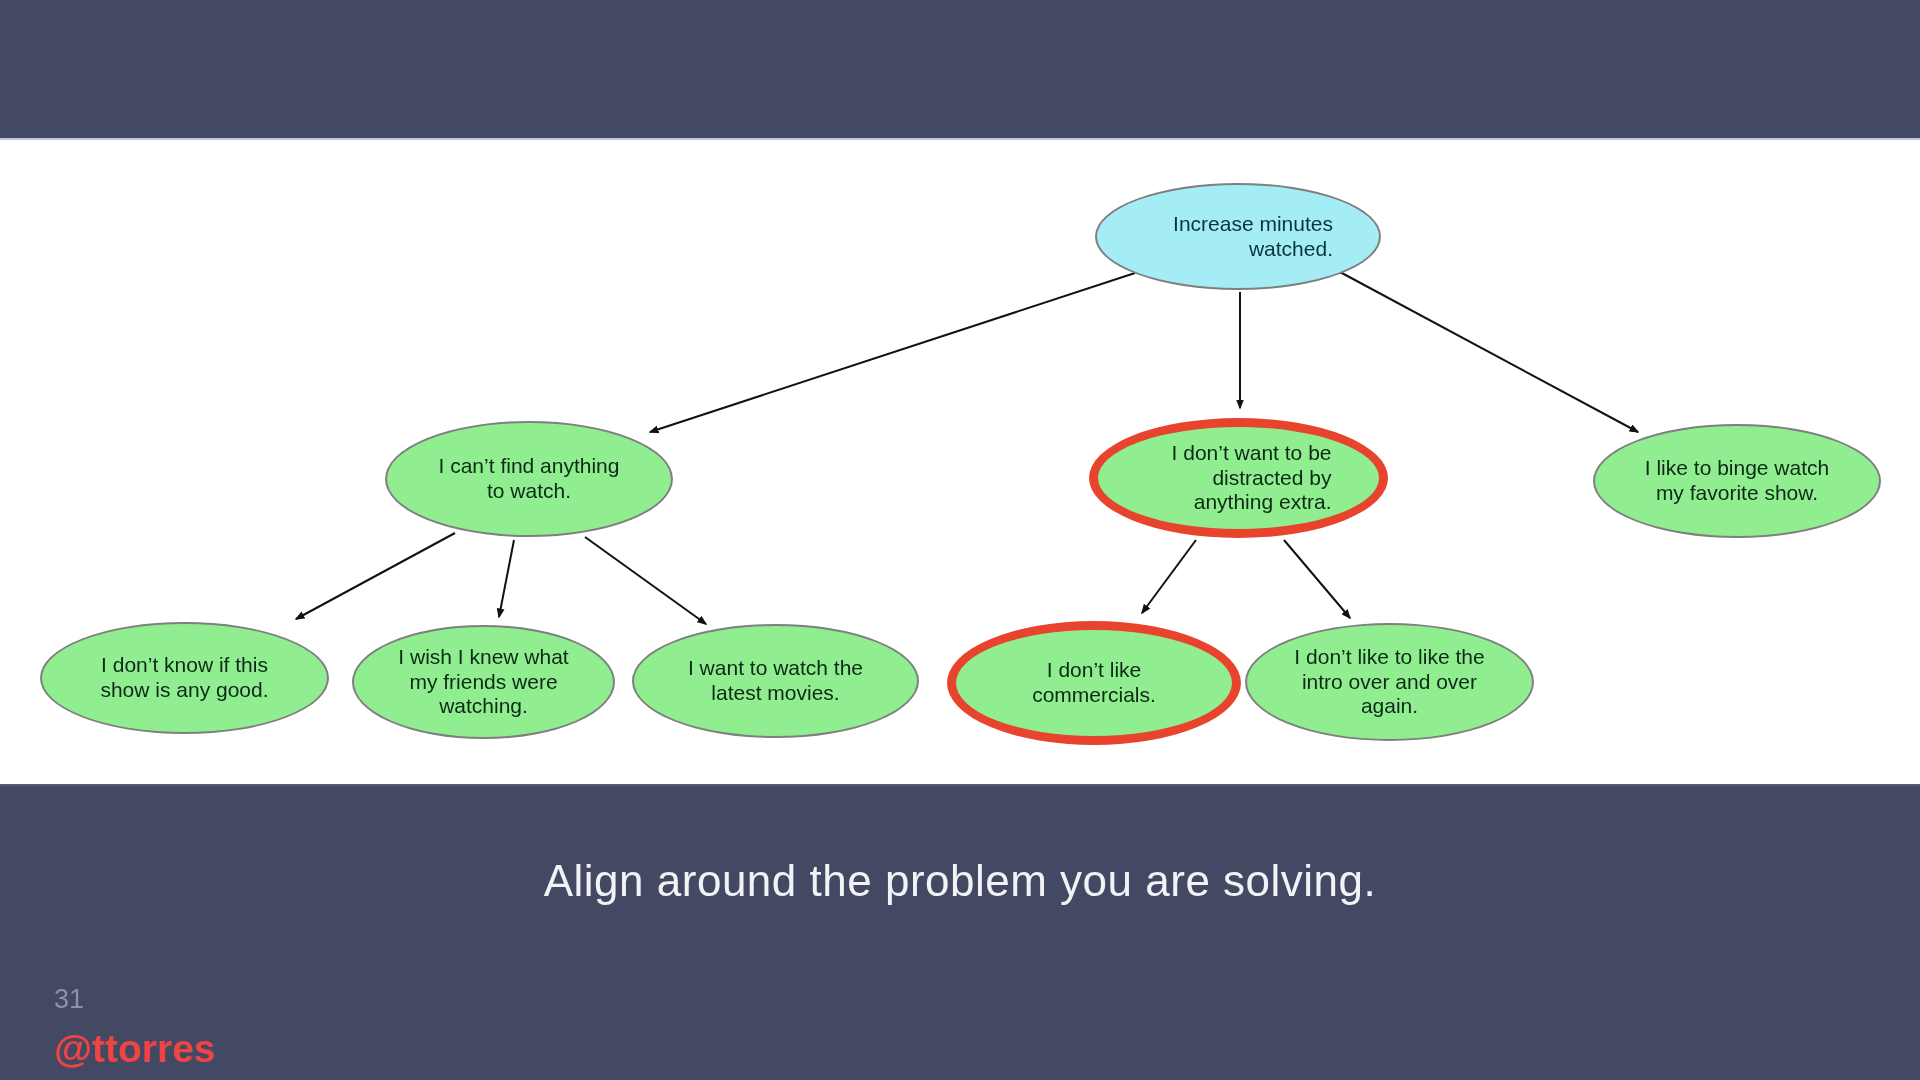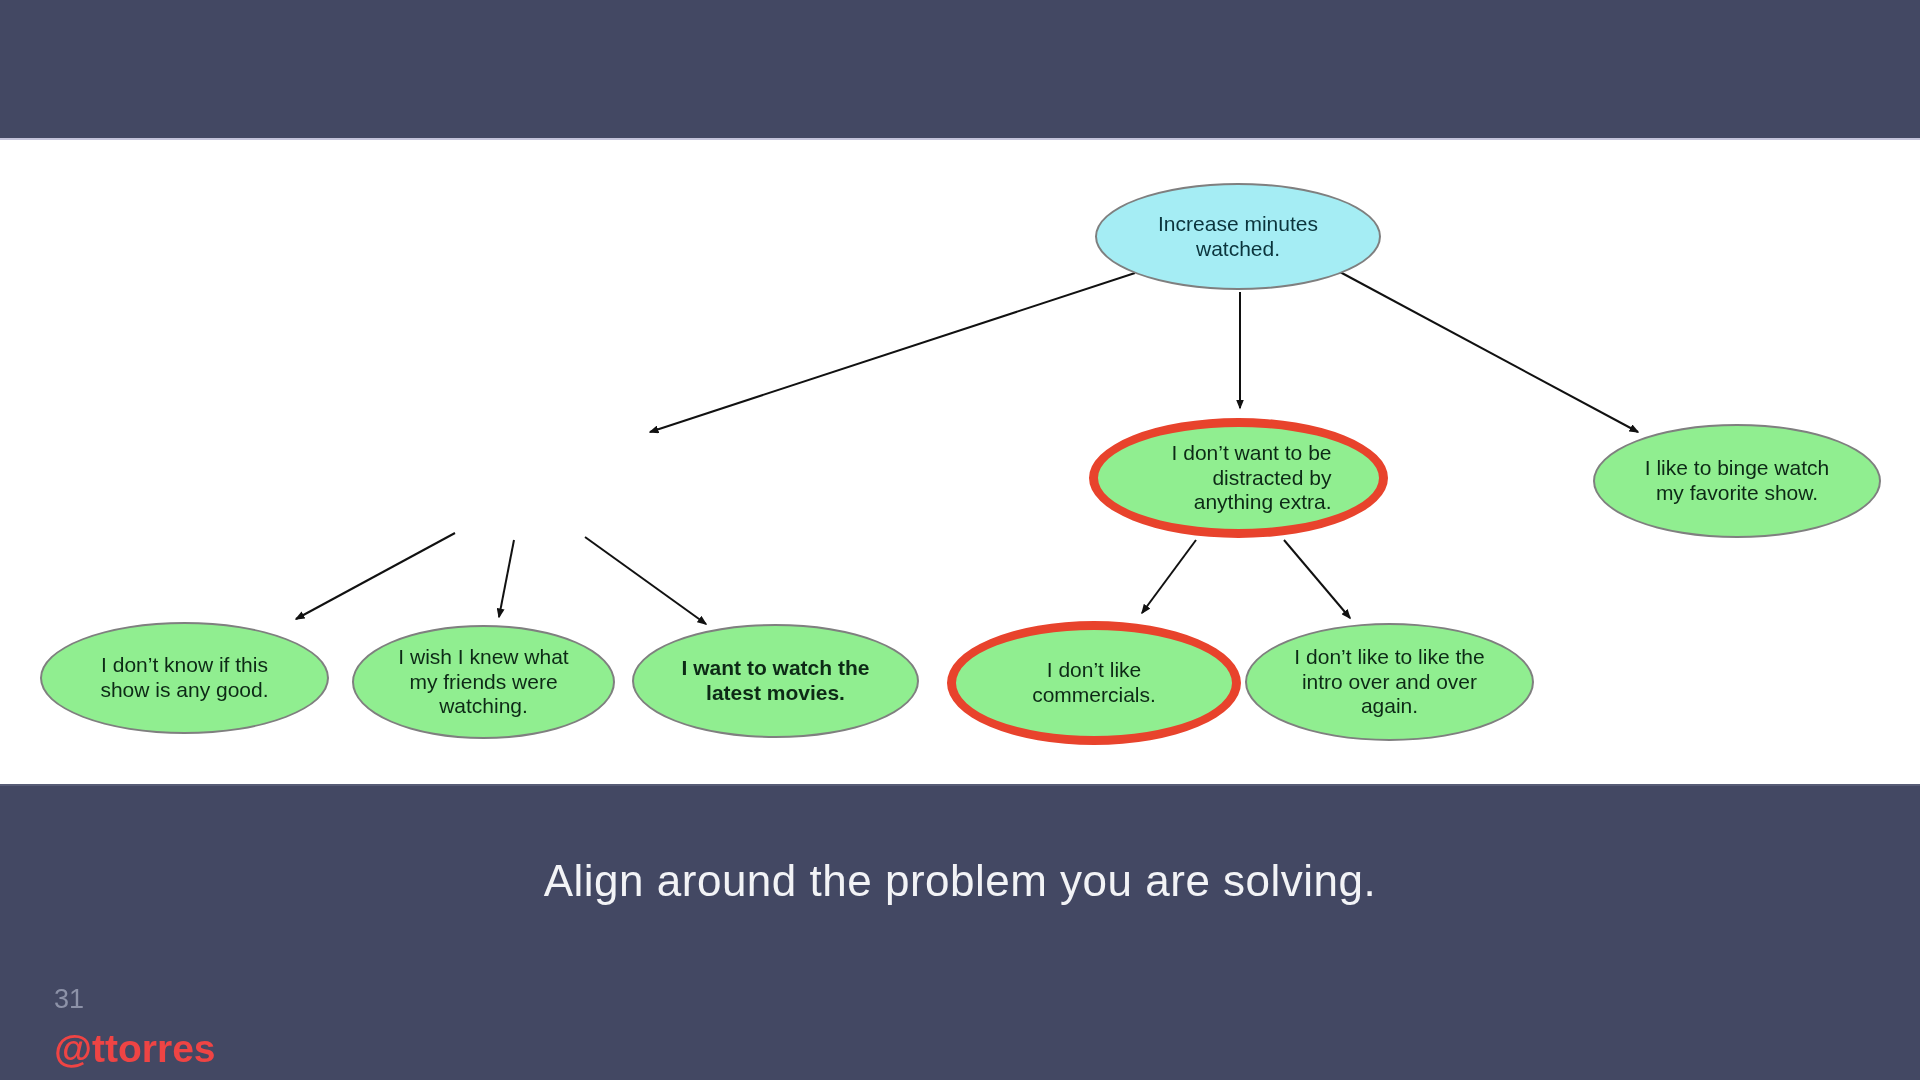--- a/index.html
+++ b/index.html
@@ -10,21 +10,21 @@
   .band{position:absolute;left:0;width:1920px;background:#434863;}
   .band.top{top:0;height:138px;border-bottom:2px solid #c3c3da;}
   .band.bottom{top:784px;height:296px;border-top:2px solid #575c76;}
   .canvas{position:absolute;left:0;top:0;width:1920px;height:1080px;}
   svg.arrows{position:absolute;left:0;top:0;pointer-events:none;}
   .node{
     position:absolute;box-sizing:border-box;border:2px solid #7f7f7f;border-radius:50%;
     display:flex;align-items:center;justify-content:center;text-align:center;
     font-size:21px;line-height:1.18;color:#0d2a16;background:#90ee90;
   }
-  .node.cyan{background:#a5edf4;color:#0b343c;}
+  .node.cyan{background:#a5edf4;color:#0b343c;text-align:right;}
   .node.red{border:9px solid #e8432c;}
   .node span{display:block;}
   .headline{
     position:absolute;left:0;right:0;top:856px;text-align:center;
     font-size:44px;color:#f2f3f6;letter-spacing:0.5px;
   }
   .footer{
     position:absolute;left:54px;top:984px;display:flex;align-items:baseline;gap:12px;flex-direction:column;
   }
   .page-num{font-size:27px;color:#8d92a8;}
@@ -54,38 +54,41 @@
         <line x1="585" y1="537" x2="706" y2="624" marker-end="url(#ah)"></line>
         <line x1="1196" y1="540" x2="1142" y2="613" marker-end="url(#ah)"></line>
         <line x1="1284" y1="540" x2="1350" y2="618" marker-end="url(#ah)"></line>
       </g>
     </svg>
 
     <div class="node cyan" style="left:1095px;top:183px;width:286px;height:107px;">
       <span style="max-width:190px;">Increase minutes watched.</span>
     </div>
 
+    <div class="node" style="left:385px;top:421px;width:288px;height:116px;">
+      <span style="max-width:200px;">I can’t find anything to watch.</span>
+    </div>
 
     <div class="node red" style="left:1089px;top:418px;width:299px;height:120px;">
       <span style="max-width:186px;text-align:right;">I don’t want to be distracted by anything extra.</span>
     </div>
 
     <div class="node" style="left:1593px;top:424px;width:288px;height:114px;">
       <span style="max-width:205px;">I like to binge watch my favorite show.</span>
     </div>
 
     <div class="node" style="left:40px;top:622px;width:289px;height:112px;">
       <span style="max-width:195px;">I don’t know if this show is any good.</span>
     </div>
 
     <div class="node" style="left:352px;top:625px;width:263px;height:114px;">
       <span style="max-width:180px;">I wish I knew what my friends were watching.</span>
     </div>
 
-    <div class="node" style="left:632px;top:624px;width:287px;height:114px;font-weight:bold;">
+    <div class="node" style="left:632px;top:624px;width:287px;height:114px;">
       <span style="max-width:198px;">I want to watch the latest movies.</span>
     </div>
 
     <div class="node red" style="left:947px;top:621px;width:294px;height:124px;">
       <span style="max-width:150px;">I don’t like commercials.</span>
     </div>
 
     <div class="node" style="left:1245px;top:623px;width:289px;height:118px;">
       <span style="max-width:198px;">I don’t like to like the intro over and over again.</span>
     </div>

